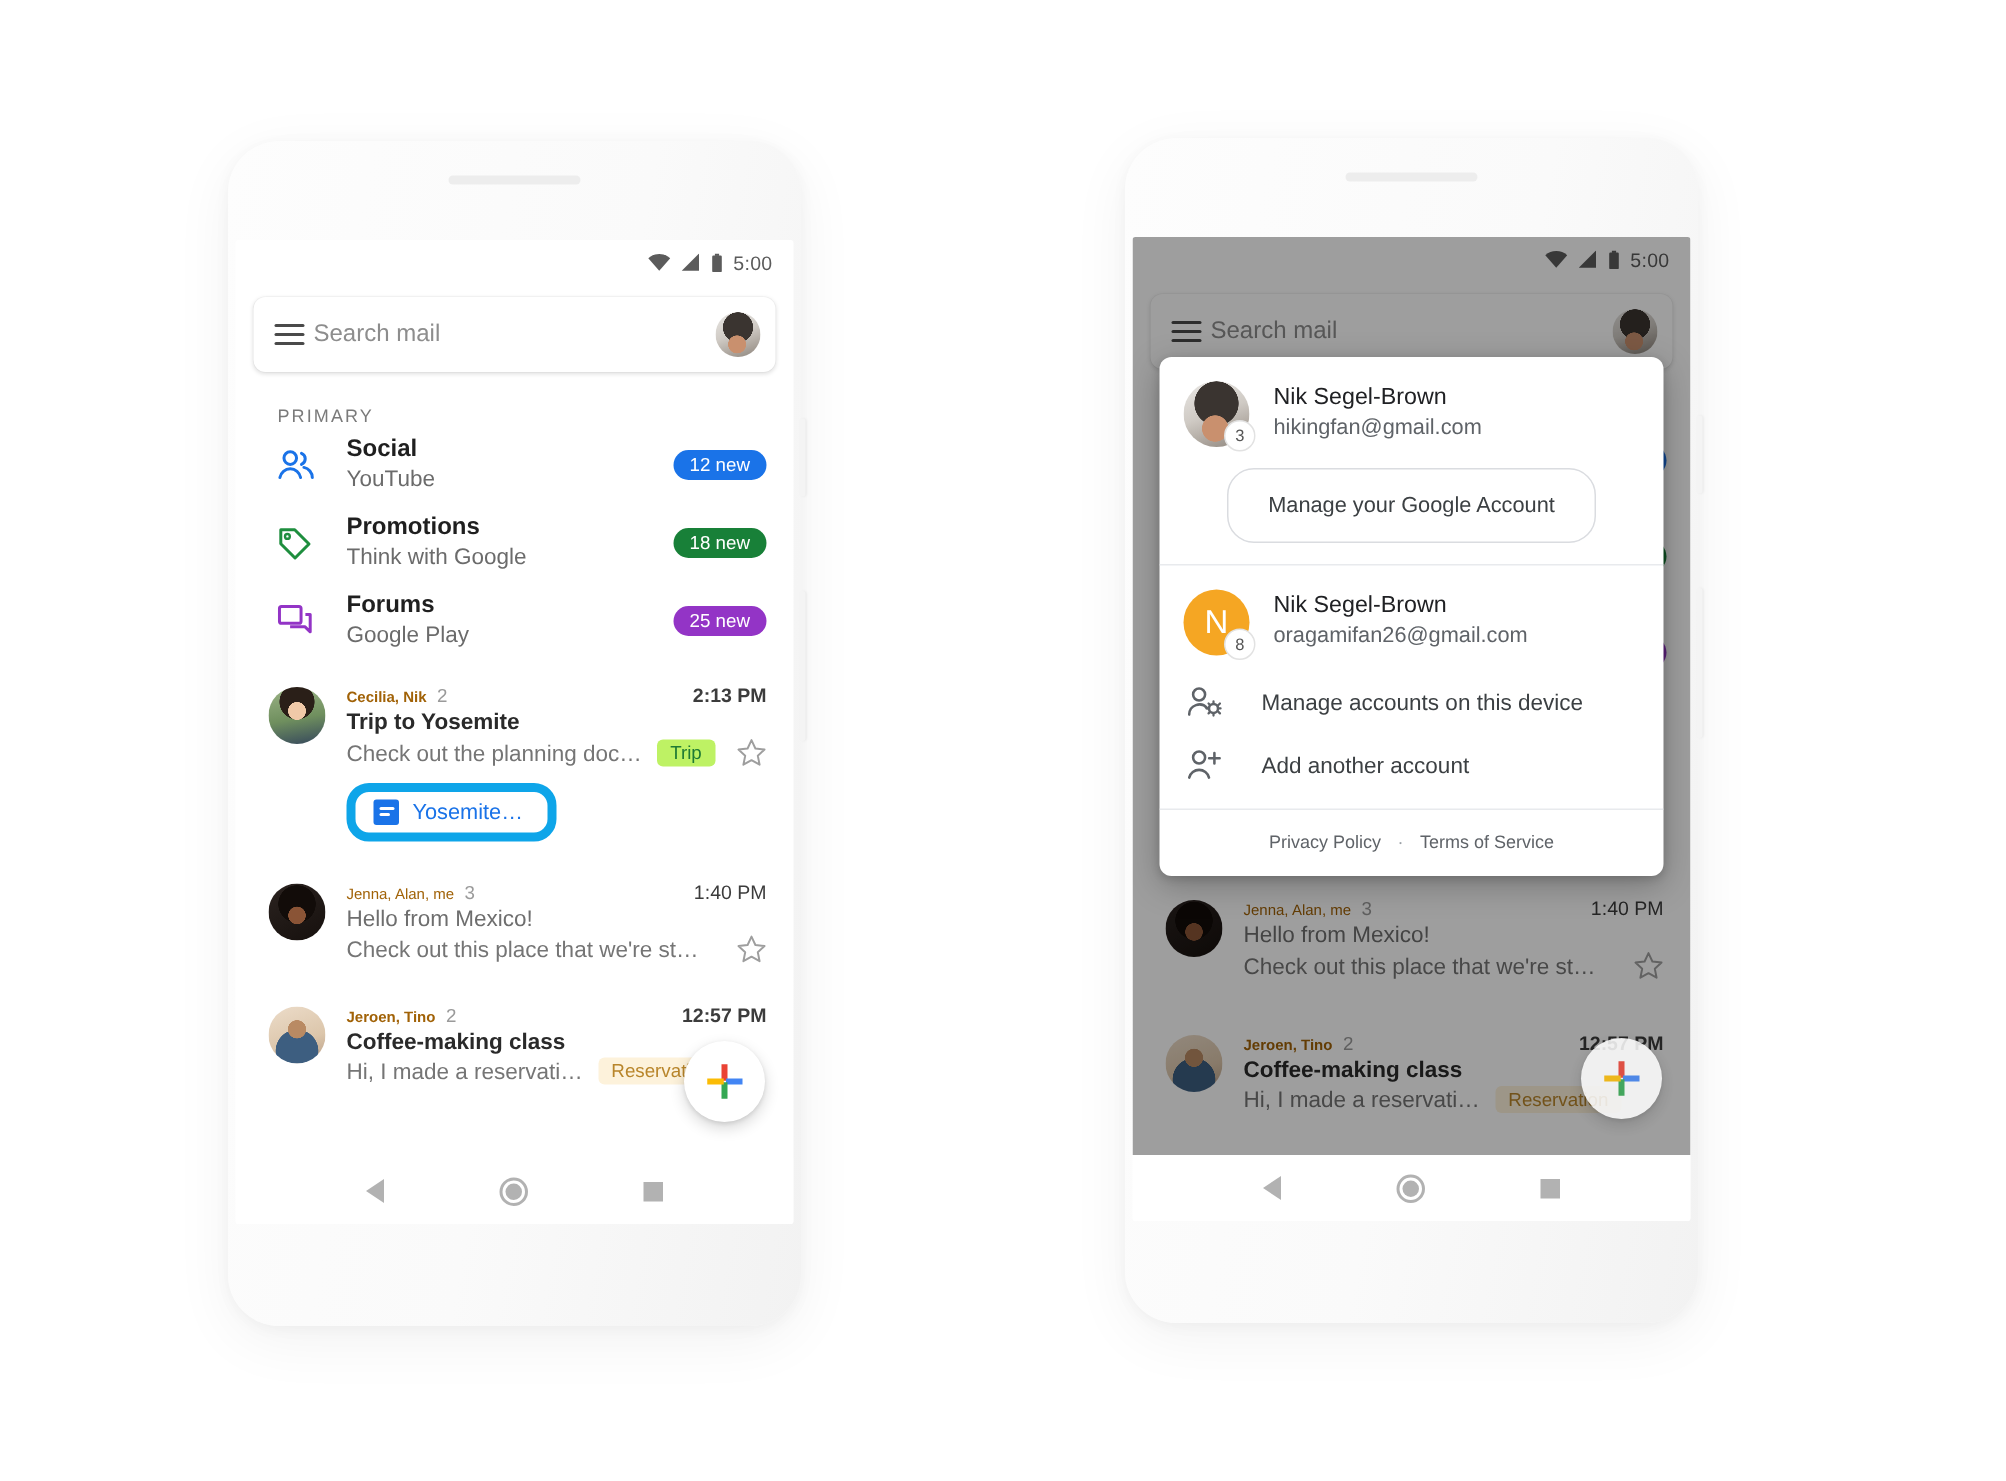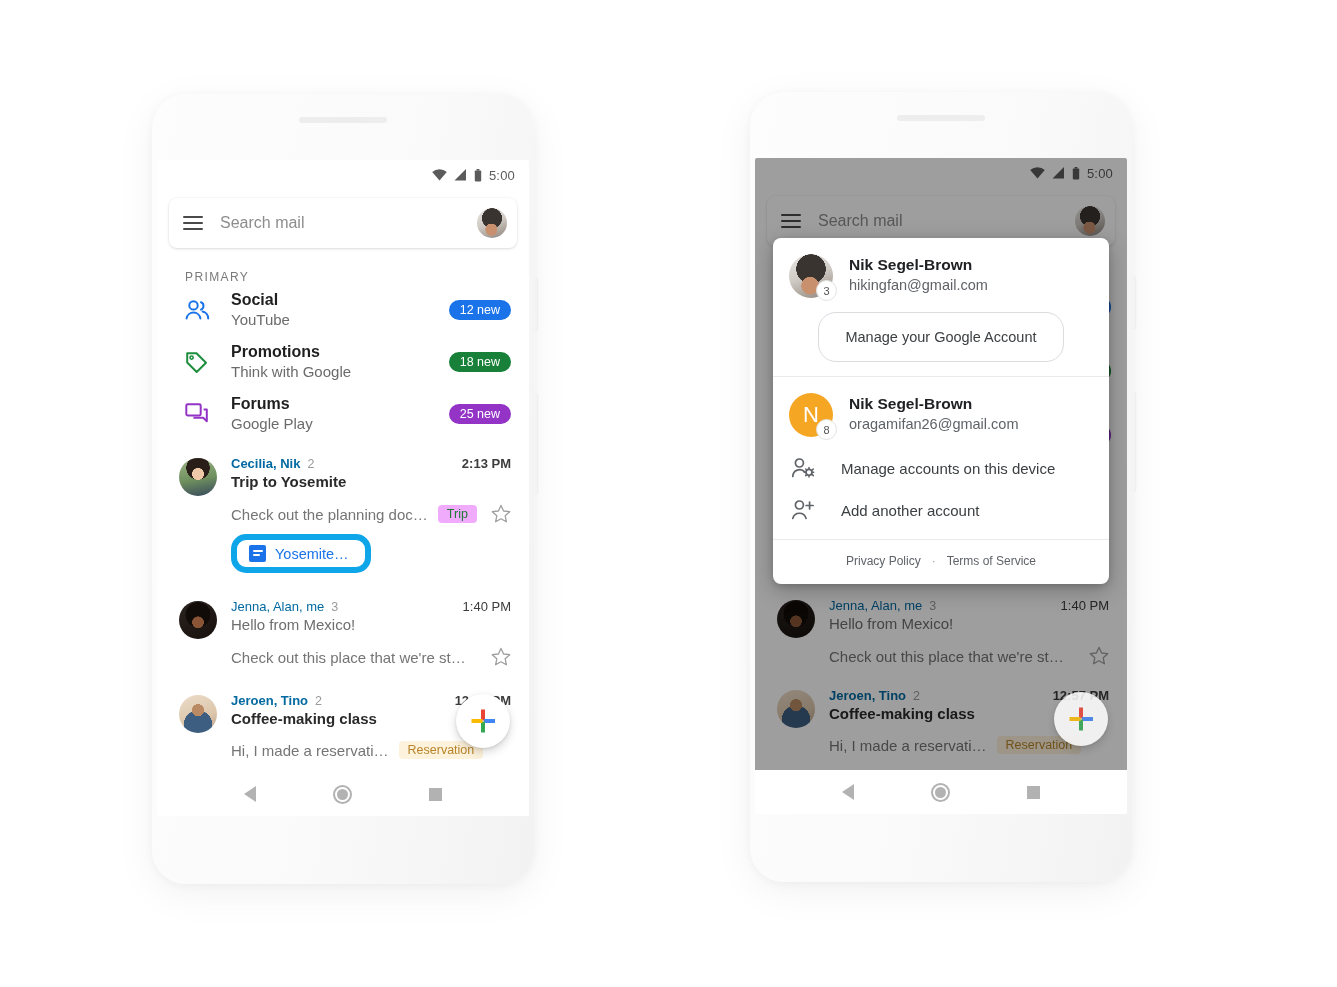--- a/index.html
+++ b/index.html
@@ -87,21 +87,21 @@
     flex: 0 0 auto;
   }
   .hamburger span {
     display: block;
     height: 2px;
     background: #4a4a4a;
     border-radius: 1px;
   }
   .search-placeholder {
     flex: 1;
-    margin-left: 17px;
+    margin-left: 6px;
     font-size: 16px;
     color: #8d8d8d;
   }
   .avatar-sb {
     width: 30px; height: 30px;
     border-radius: 50%;
     flex: 0 0 auto;
     overflow: hidden;
     position: relative;
     background: #d4d0cb;
@@ -170,28 +170,28 @@
   }
   .mail-avatar {
     width: 38px; height: 38px;
     border-radius: 50%;
     flex: 0 0 auto;
     margin-top: 2px;
     overflow: hidden;
   }
   .mail-body { flex: 1; margin-left: 14px; min-width: 0; }
   .mail-line1 { display: flex; align-items: baseline; }
-  .mail-sender { font-size: 13px; color: #0369a1; }
+  .mail-sender { font-size: 10px; color: #a16207; }
   .mail-sender.unread { font-weight: bold; }
   .mail-count { font-size: 12.5px; color: #9a9a9a; margin-left: 7px; }
   .mail-time { font-size: 13px; color: #3c3c3c; margin-left: auto; white-space: nowrap; }
   .mail-time.unread { font-weight: bold; }
   .mail-subject { font-size: 15px; color: #2a2a2a; margin-top: 2px; }
   .mail-subject.unread { font-weight: bold; }
-  .mail-line3 { display: flex; align-items: center; margin-top: 14px; }
+  .mail-line3 { display: flex; align-items: center; margin-top: 2px; }
   .mail-snippet {
     font-size: 15px; color: #757575;
     overflow: hidden; text-overflow: ellipsis; white-space: nowrap;
   }
   .tag-chip {
     font-size: 12.5px;
     padding: 2px 9px;
     border-radius: 4px;
     margin-left: 10px;
     white-space: nowrap;
@@ -313,21 +313,21 @@
     right: -4px; bottom: -3px;
     width: 19px; height: 19px;
     border-radius: 50%;
     background: #ffffff;
     border: 1px solid #e2e2e2;
     color: #555;
     font-size: 11px;
     display: flex; align-items: center; justify-content: center;
   }
   .acct-info { margin-left: 16px; padding-top: 2px; }
-  .acct-name { font-size: 15.5px; font-weight: bold; color: #202124; }
+  .acct-name { font-size: 15.5px; font-weight: normal; color: #202124; }
   .acct-email { font-size: 14.5px; color: #5f6368; margin-top: 3px; }
   .manage-btn-wrap { display: flex; justify-content: center; margin-top: 14px; }
   .manage-btn {
     border: 1px solid #dadce0;
     border-radius: 18px;
     padding: 16px 26px;
     font-size: 14.5px;
     color: #3c4043;
     background: #fff;
     cursor: pointer;
@@ -446,21 +446,21 @@
       <div class="mail-avatar ph-cecilia"></div>
       <div class="mail-body">
         <div class="mail-line1">
           <span class="mail-sender unread">Cecilia, Nik</span>
           <span class="mail-count">2</span>
           <span class="mail-time unread">2:13 PM</span>
         </div>
         <div class="mail-subject unread">Trip to Yosemite</div>
         <div class="mail-line3">
           <span class="mail-snippet">Check out the planning doc…</span>
-          <span class="tag-chip" style="background:#f0abfc; color:#1e7a34;">Trip</span>
+          <span class="tag-chip" style="background:#bef264; color:#1e7a34;">Trip</span>
           <span class="star">
             <svg width="20" height="20" viewBox="0 0 20 20">
               <path d="M10 1.4 l2.6 5.6 l6.1 0.7 l-4.5 4.1 l1.2 6 l-5.4 -3 l-5.4 3 l1.2 -6 l-4.5 -4.1 l6.1 -0.7 Z" fill="none" stroke="#9e9e9e" stroke-width="1.3" stroke-linejoin="round"></path>
             </svg>
           </span>
         </div>
         <div class="attach-chip">
           <span class="doc-icon"></span>
           <span class="attach-chip-label">Yosemite…</span>
         </div>

